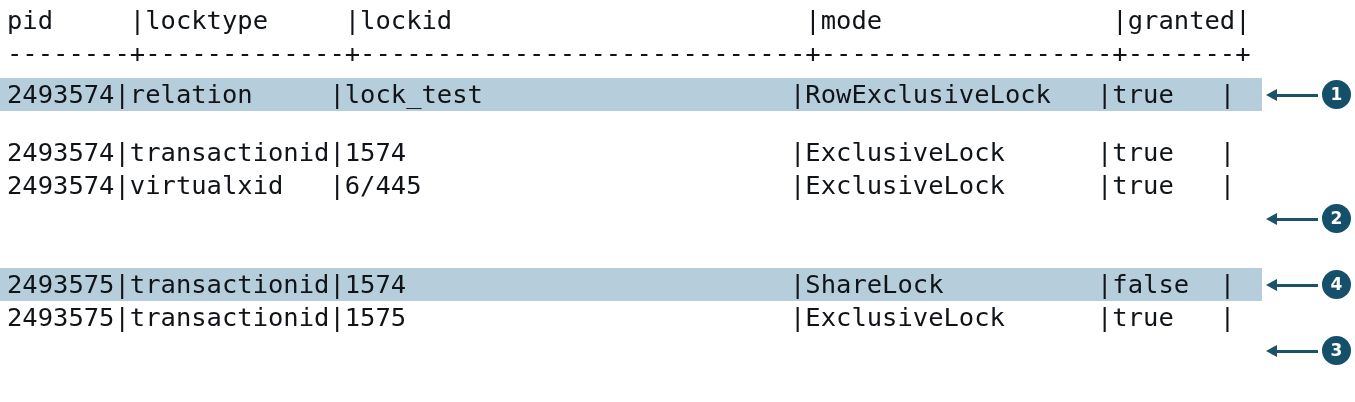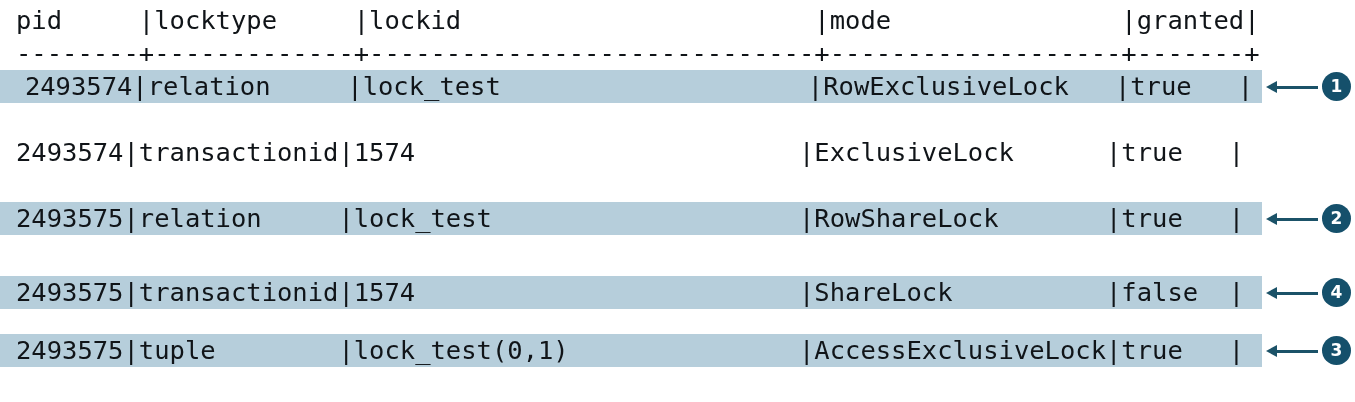--- a/index.html
+++ b/index.html
@@ -27,35 +27,35 @@
   .row {
     position: absolute;
     left: 0;
     width: 1355px;
     height: 33px;
     white-space: pre;
     font-size: 25.5px;
     line-height: 33px;
     letter-spacing: 0px;
     color: #101418;
-    padding-left: 16px;
+    padding-left: 7px;
     box-sizing: border-box;
   }
   .row.header   { top: 4px;  }
   .row.sep      { top: 37px; color: #101418; }
   .row.hl       { background: #b6cedb; }
 
   
-  .r0 { top: 70px; text-align: center;  }
+  .r0 { top: 78px;  }
   .r1 { top: 103px; }
   .r2 { top: 136px; }
   .r3 { top: 169px; }
   .r4 { top: 202px; }
   .r5 { top: 235px; }
-  .r6 { top: 276px; }
+  .r6 { top: 268px; }
   .r7 { top: 301px; }
   .r8 { top: 334px; }
   .r9 { top: 367px; }
 
   
   .callout {
     position: absolute;
     height: 33px;
     display: flex;
     align-items: center;
@@ -107,23 +107,23 @@
 <div id="root">
 
   <div class="term">
 
     <div class="row header">pid     |locktype     |lockid                       |mode               |granted|</div>
 
     <div class="row sep">--------+-------------+-----------------------------+-------------------+-------+</div>
 
     <div class="row r0 hl" style="width: 1262px;">2493574|relation     |lock_test                    |RowExclusiveLock   |true   |</div>
     <div class="row r2">2493574|transactionid|1574                         |ExclusiveLock      |true   |</div>
-    <div class="row r4 hl" style="width: 1262px;">2493575|relation     |lock_test                    |RowShareLock       |true   |</div>
+    <div class="row r3">2493574|virtualxid   |6/445                        |ExclusiveLock      |true   |</div>
     <div class="row r6 hl" style="width: 1262px;">2493575|transactionid|1574                         |ShareLock          |false  |</div>
-    <div class="row r8 hl" style="width: 1262px;">2493575|tuple        |lock_test(0,1)               |AccessExclusiveLock|true   |</div>
+    <div class="row r7">2493575|transactionid|1575                         |ExclusiveLock      |true   |</div>
 
   </div>
 
   <div class="callout c0 r0">
     <span class="arrow">
       <span class="head"></span>
         <span class="shaft"></span>
     </span>
     <span class="badge">1</span>
   </div>

